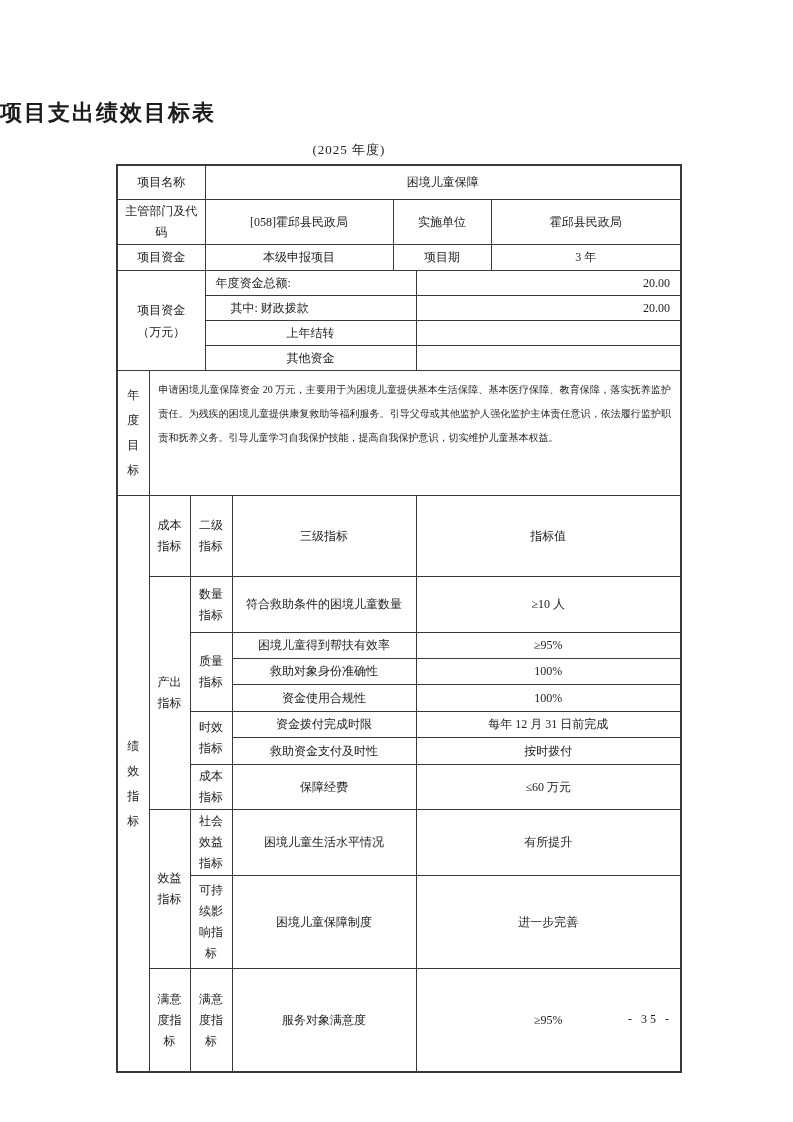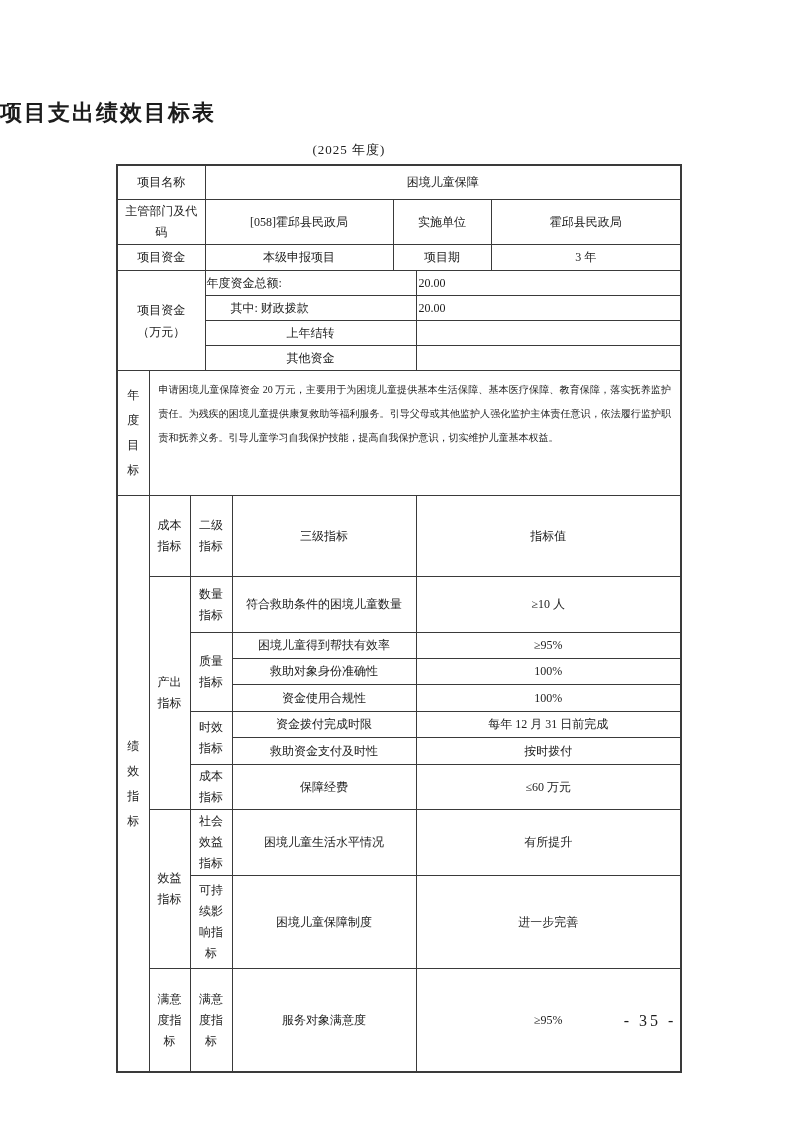--- a/index.html
+++ b/index.html
@@ -20,23 +20,23 @@
     position:absolute;left:116px;top:164px;width:565px;
     border-collapse:collapse;table-layout:fixed;
     border:2px solid #3a3a3a;
   }
   td{
     border:1px solid #3a3a3a;font-size:12px;line-height:21px;
     text-align:center;vertical-align:middle;padding:1px 2px;
     overflow:hidden;word-break:break-word;
   }
   td.narrow{padding:1px 5px;}
-  td.lbl-left1{text-align:left;padding-left:1px;}
+  td.lbl-left1{text-align:left;padding-left:10px;}
   td.lbl-left2{text-align:left;padding-left:25px;}
-  td.val-right{text-align:left;padding-right:10px;}
+  td.val-right{text-align:right;padding-right:10px;}
   td.para{
     text-align:justify;padding:7px 9px 6px 9px;line-height:24px;
     vertical-align:top;font-size:10px;
   }
   td.vert{padding:0;}
   .vtext{width:15px;margin:12px auto;line-height:25px;word-break:break-all;text-align:center;}
   .two-line span{display:block;line-height:22px;}
   tr.h22 td{height:22px;}
   tr.h23 td{height:23px;}
   tr.h24 td{height:24px;}
@@ -44,21 +44,21 @@
   tr.h41 td{height:41px;}
   tr.h42 td{height:42px;}
   tr.h53 td{height:53px;}
   tr.h60 td{height:60px;}
   tr.h78 td{height:78px;}
   tr.h90 td{height:90px;}
   tr.h98 td{height:98px;}
   tr.h100 td{height:100px;}
   .page-num{
     position:absolute;top:1012px;left:610px;width:80px;text-align:center;
-    font-size:16px;letter-spacing:3px;
+    font-size:12px;letter-spacing:3px;
   }
 </style>
 </head>
 <body>
 
 <div class="title">项目支出绩效目标表</div>
 <div class="subtitle">(2025 年度)</div>
 
 <table class="main">
   <colgroup>

